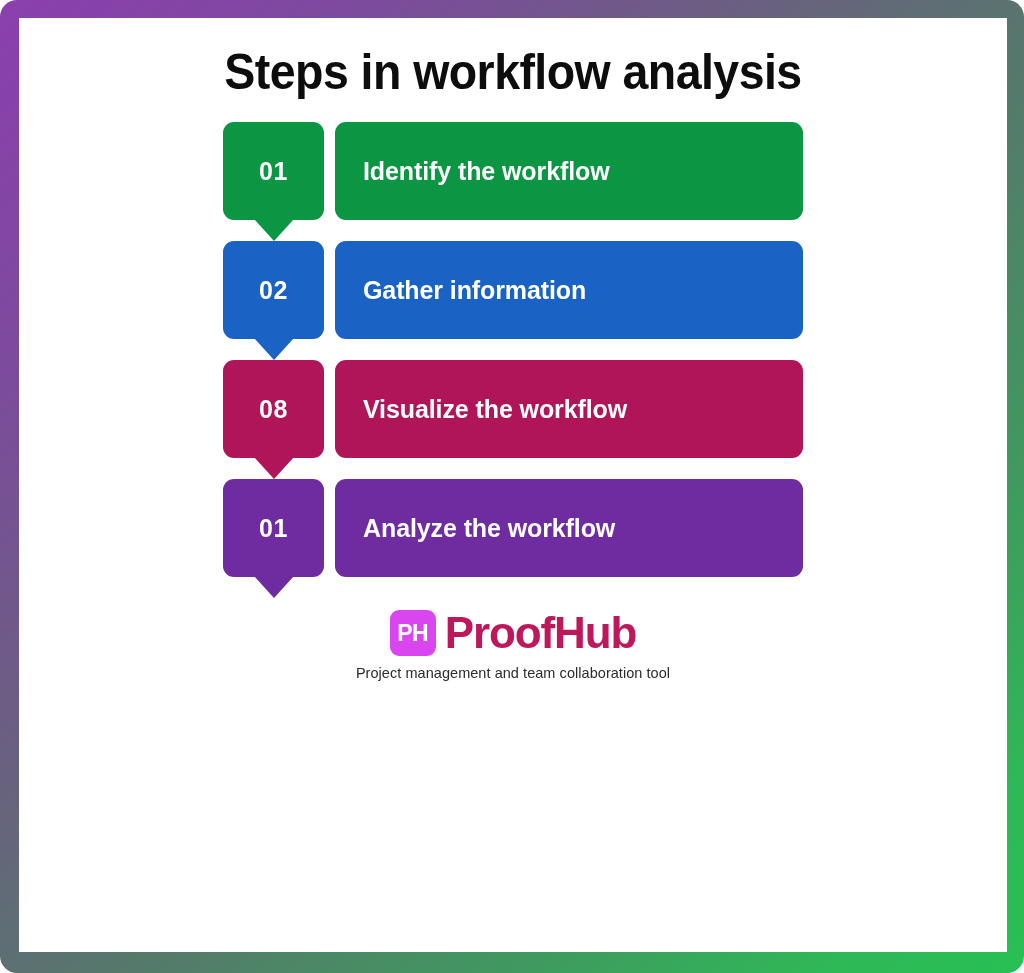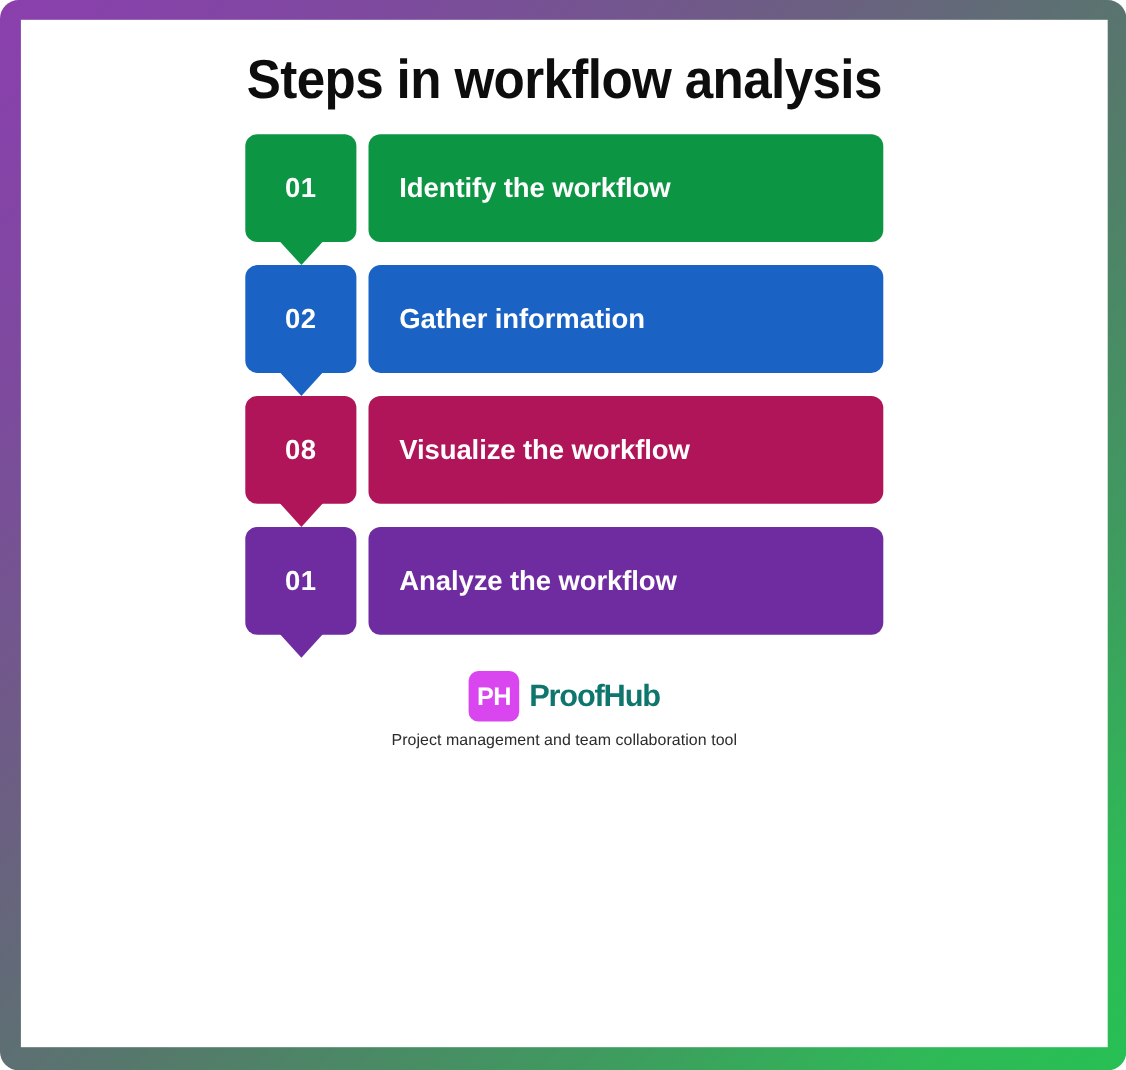--- a/index.html
+++ b/index.html
@@ -150,23 +150,23 @@
     justify-content: center;
     color: #ffffff;
     font-family: "Liberation Sans", sans-serif;
     font-size: 23px;
     font-weight: 700;
     letter-spacing: -0.5px;
     box-sizing: border-box;
   }
 
   .brand-name {
-    color: #0f766e;
-    font-family: "Liberation Sans", sans-serif;
-    font-size: 28px;
+    color: #be185d;
+    font-family: "Liberation Sans", sans-serif;
+    font-size: 44px;
     font-weight: 700;
     letter-spacing: -1.1px;
     line-height: 1;
   }
 
   .brand-tagline {
     margin-top: 9px;
     color: #2b2b2b;
     font-family: "Liberation Sans", sans-serif;
     font-size: 14.5px;

